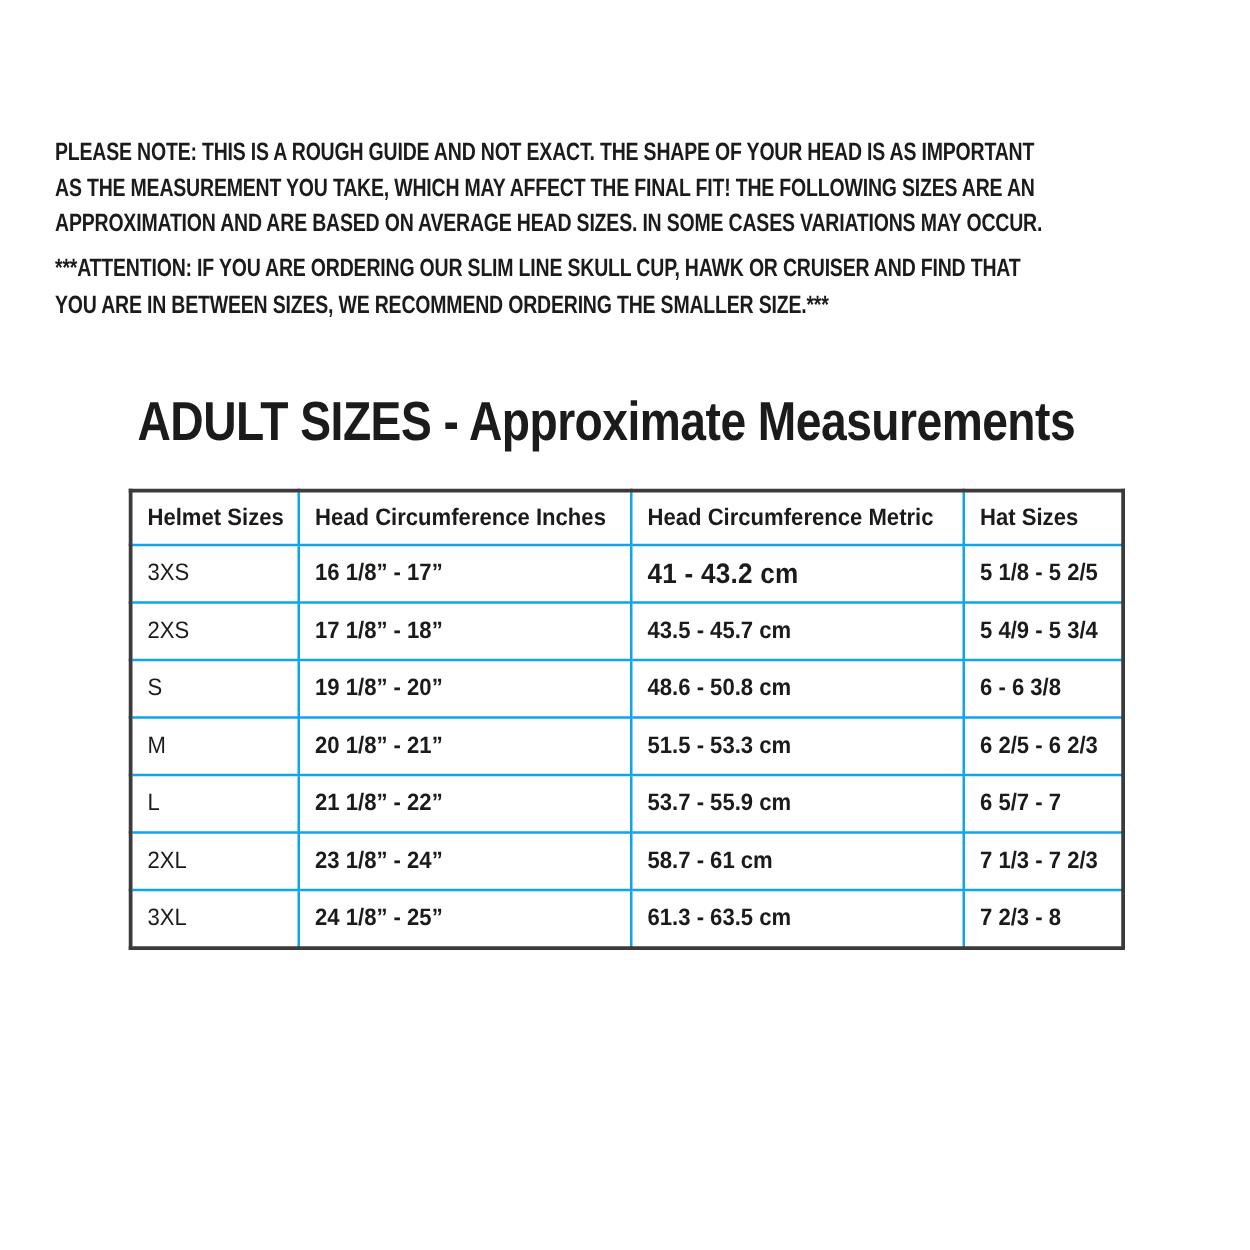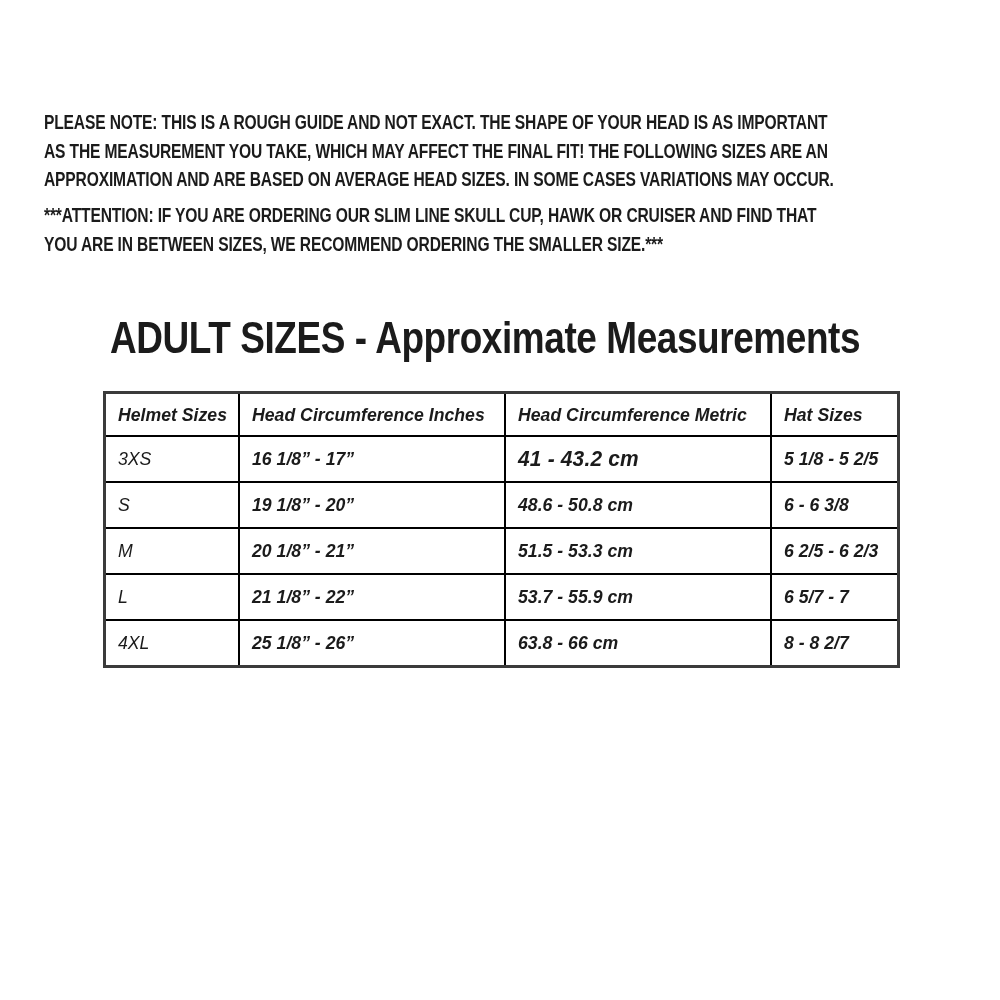--- a/index.html
+++ b/index.html
@@ -51,28 +51,27 @@
   table.sizes {
     position: absolute;
     left: 103px;
     top: 391px;
     width: 794px;
     border-collapse: collapse;
     table-layout: fixed;
     border: 3px solid #3b3b3b;
   }
   .sizes th, .sizes td {
-    border: 2px solid #000000;
+    border: 2px solid #0ea5e9;
     height: 44px;
     padding: 0 2px 0 12px;
     text-align: left;
     vertical-align: middle;
     font-size: 19px;
     overflow: hidden;
-    font-style: italic;
   }
   .sizes th { height: 41px; font-weight: bold; }
   .sizes td { font-weight: bold; }
   .sizes td.helmet { font-weight: normal; }
   
   .ct {
     display: inline-block;
     white-space: nowrap;
     transform: scaleX(0.93);
     transform-origin: 0 50%;
@@ -114,37 +113,49 @@
     </tr>
   </thead>
   <tbody>
     <tr>
       <td class="helmet"><span class="ct">3XS</span></td>
       <td><span class="ct">16 1/8” - 17”</span></td>
       <td><span class="ct emph">41 - 43.2 cm</span></td>
       <td><span class="ct">5 1/8 - 5 2/5</span></td>
     </tr>
     <tr>
+      <td class="helmet"><span class="ct">2XS</span></td>
+      <td><span class="ct">17 1/8” - 18”</span></td>
+      <td><span class="ct">43.5 - 45.7 cm</span></td>
+      <td><span class="ct">5 4/9 - 5 3/4</span></td>
+    </tr>
+    <tr>
       <td class="helmet"><span class="ct">S</span></td>
       <td><span class="ct">19 1/8” - 20”</span></td>
       <td><span class="ct">48.6 - 50.8 cm</span></td>
       <td><span class="ct">6 - 6 3/8</span></td>
     </tr>
     <tr>
       <td class="helmet"><span class="ct">M</span></td>
       <td><span class="ct">20 1/8” - 21”</span></td>
       <td><span class="ct">51.5 - 53.3 cm</span></td>
       <td><span class="ct">6 2/5 - 6 2/3</span></td>
     </tr>
     <tr>
       <td class="helmet"><span class="ct">L</span></td>
       <td><span class="ct">21 1/8” - 22”</span></td>
       <td><span class="ct">53.7 - 55.9 cm</span></td>
       <td><span class="ct">6 5/7 - 7</span></td>
     </tr>
     <tr>
-      <td class="helmet"><span class="ct">4XL</span></td>
-      <td><span class="ct">25 1/8” - 26”</span></td>
-      <td><span class="ct">63.8 - 66 cm</span></td>
-      <td><span class="ct">8 - 8 2/7</span></td>
+      <td class="helmet"><span class="ct">2XL</span></td>
+      <td><span class="ct">23 1/8” - 24”</span></td>
+      <td><span class="ct">58.7 - 61 cm</span></td>
+      <td><span class="ct">7 1/3 - 7 2/3</span></td>
+    </tr>
+    <tr>
+      <td class="helmet"><span class="ct">3XL</span></td>
+      <td><span class="ct">24 1/8” - 25”</span></td>
+      <td><span class="ct">61.3 - 63.5 cm</span></td>
+      <td><span class="ct">7 2/3 - 8</span></td>
     </tr>
   </tbody>
 </table>
 
 </body></html>

